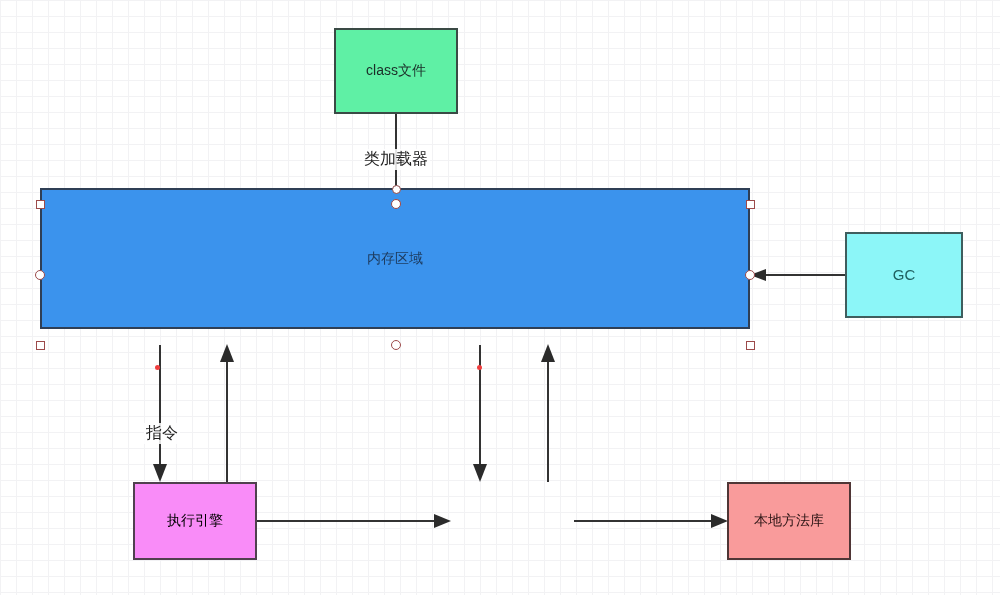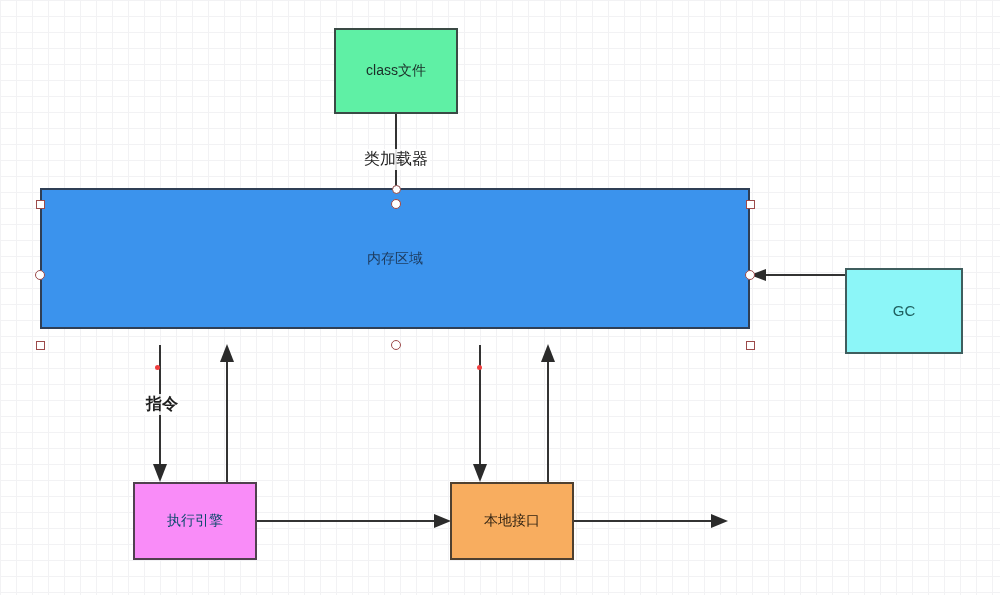--- a/index.html
+++ b/index.html
@@ -148,36 +148,36 @@
   </svg>
 
   <div class="node" style="left:334px; top:28px; width:124px; height:86px; background:#5ff0a5; border:2px solid #3a4a45; color:#1b2d28; font-size:14px;">
     <span class="node-label">class文件</span>
   </div>
 
   <div class="node" style="left:40px; top:188px; width:710px; height:141px; background:#3b93ed; border:2px solid #2f3f55; color:#1d3b5e; font-size:14px;">
     <span class="node-label">内存区域</span>
   </div>
 
-  <div class="node" style="left:845px; top:232px; width:118px; height:86px; background:#8cf6f8; border:2px solid #3f5e5e; color:#1f6060; font-size:15px;margin-top:36px;">
+  <div class="node" style="left:845px; top:232px; width:118px; height:86px; background:#8cf6f8; border:2px solid #3f5e5e; color:#1f6060; font-size:15px;">
     <span class="node-label">GC</span>
   </div>
 
-  <div class="node" style="left:133px; top:482px; width:124px; height:78px; background:#f98cf8; border:2px solid #50404f; color:#0c4a6e; font-size:14px;">
+  <div class="node" style="left:133px; top:482px; width:124px; height:78px; background:#f98cf8; border:2px solid #50404f; color:#000000; font-size:14px;">
     <span class="node-label">执行引擎</span>
   </div>
 
-  <div class="node" style="left:450px; top:482px; width:124px; height:78px; background:#f8ad5f; border:2px solid #4f4030; color:#2b1f10; font-size:14px;">
-    <span class="node-label">本地接口</span>
+
+  <div class="node" style="left:727px; top:482px; width:124px; height:78px; background:#f99b9b; border:2px solid #4f3636; color:#2b1414; font-size:14px;">
+    <span class="node-label">本地方法库</span>
   </div>
-
 
   <div class="edge-label" style="left:362px; top:149px;">类加载器</div>
 
-  <div class="edge-label" style="left:144px; top:394px;font-weight:bold;">指令</div>
+  <div class="edge-label" style="left:144px; top:423px;">指令</div>
 
   <div class="wp-dot" style="left:155px; top:365px;"></div>
   <div class="wp-dot" style="left:477px; top:365px;"></div>
 
   <div class="ep-circle" style="left:392px; top:185px;"></div>
   <div class="ep-circle" style="left:392px; top:199px;"></div>
 
   <div class="handle-sq" style="left:36px; top:200px;"></div>
   <div class="handle-sq" style="left:746px; top:200px;"></div>
   <div class="handle-sq" style="left:36px; top:341px;"></div>

